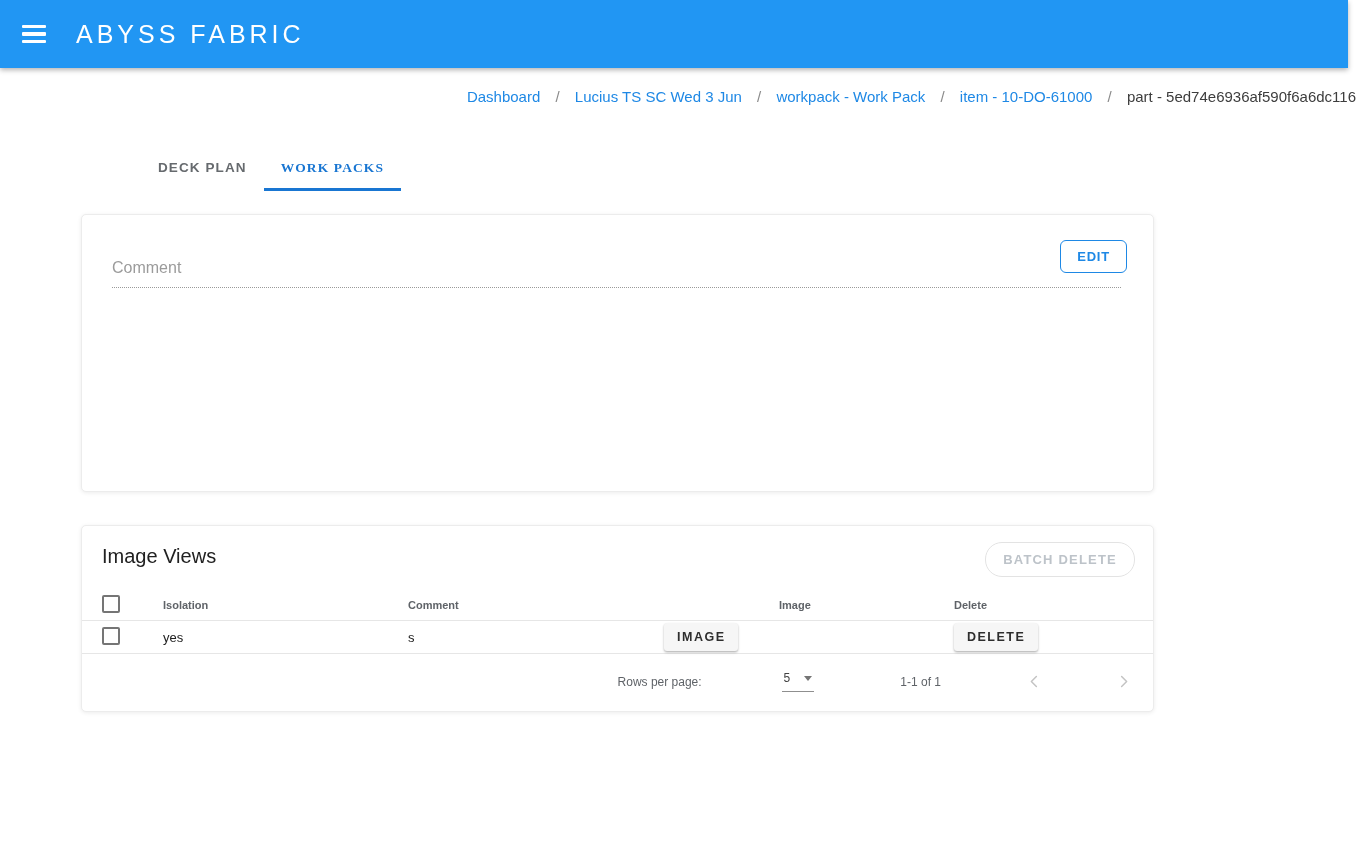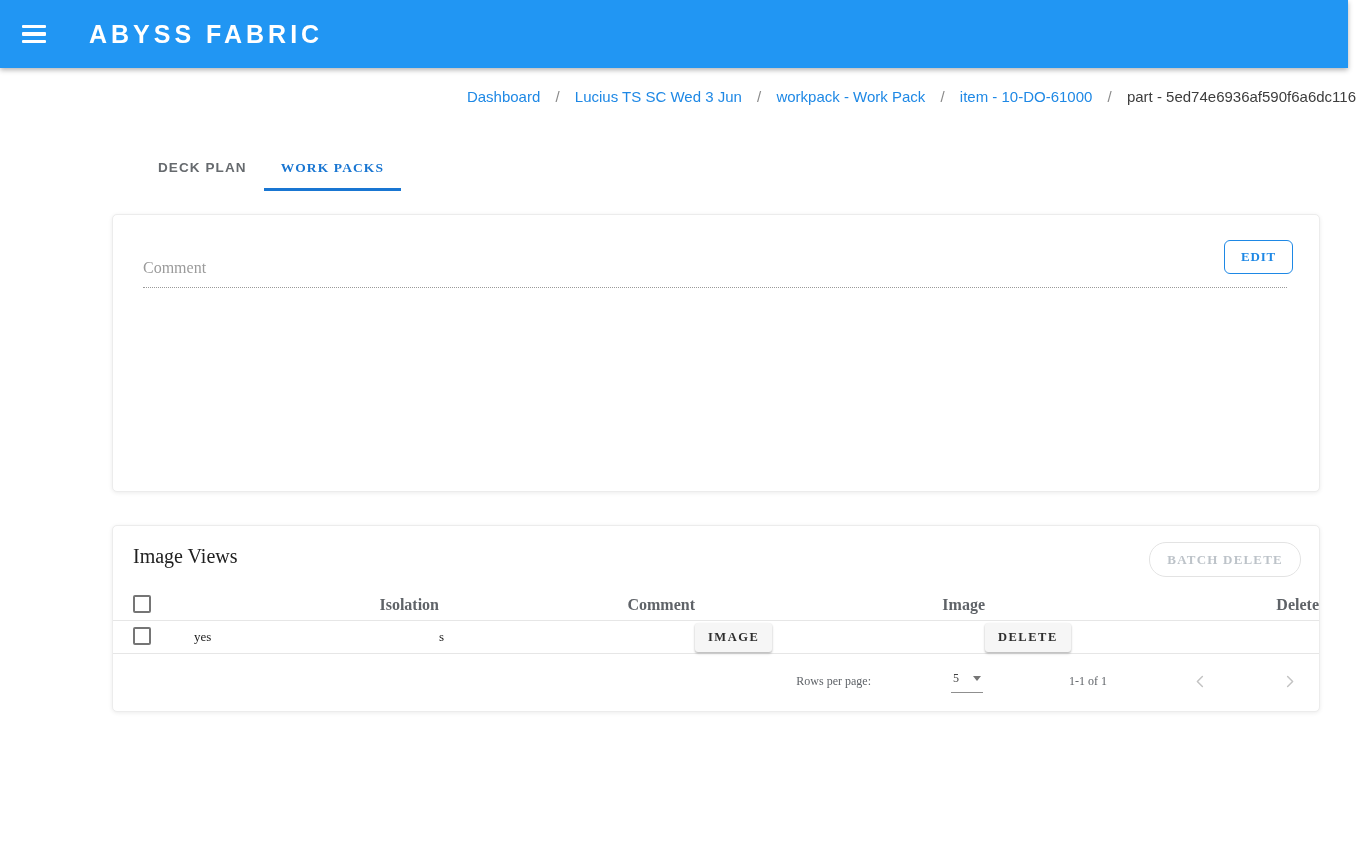--- a/index.html
+++ b/index.html
@@ -20,22 +20,22 @@
     box-shadow: 0 2px 5px rgba(0,0,0,0.30);
     position: relative; z-index: 10;
   }
   .menu-btn {
     width: 44px; height: 44px; margin-left: 12px;
     display: flex; flex-direction: column; justify-content: center; align-items: center;
     gap: 4px; background: none; border: none; cursor: pointer; padding: 0;
   }
   .menu-btn .bar { width: 24px; height: 3.2px; background: #fff; border-radius: 1px; }
   .logo {
-    margin-left: 33px; color: #ffffff;
-    font-size: 25px; font-weight: 700; letter-spacing: 4px;
+    margin-left: 20px; color: #ffffff;
+    font-size: 25px; font-weight: 400; letter-spacing: 4px;
     user-select: none;
   }
 
   
   .breadcrumb {
     padding: 20px 0 0 28px;
     font-size: 15px; color: #757575;
     white-space: nowrap;
     text-align: right;
   }
@@ -47,24 +47,23 @@
   .tabs { display: flex; margin: 42px 0 0 141px; }
   .tab {
     height: 44px; display: flex; align-items: center; justify-content: center;
     padding: 0 17px; font-size: 13.5px; font-weight: 600; letter-spacing: 1.1px;
     color: #666a6e; border-bottom: 3px solid transparent; cursor: pointer;
   }
   .tab.active { color: #1976d2; border-bottom-color: #1976d2; font-family: Liberation Serif, serif; }
 
   
   .card {
-    margin-left: 112px; width: 1208px; background: #fff;
+    margin-left: 81px; width: 1073px; background: #fff;
     border: 1px solid #ececec; border-radius: 5px;
     box-shadow: 0 1px 4px rgba(0,0,0,0.08);
-    font-family: Liberation Serif, serif;
   }
   .card-detail { margin-top: 23px; height: 278px; position: relative; }
 
   .edit-btn {
     position: absolute; top: 25px; right: 26px;
     background: #fff; border: 1px solid #1e88e5; border-radius: 6px;
     color: #1e88e5; font-size: 13px; font-weight: 700; letter-spacing: 0.8px;
     padding: 8px 16px; cursor: pointer; font-family: inherit;
   }
 
@@ -85,21 +84,21 @@
   }
 
   .tbl { margin-top: 63px; }
   .tbl-row {
     display: grid;
     grid-template-columns: 81px 245px 256px 115px 175px 1fr;
     align-items: center;
   }
   .tbl-head { height: 32px; border-bottom: 1px solid #e6e6e6; }
   .tbl-data { height: 33px; border-bottom: 1px solid #e6e6e6; }
-  .th { font-size: 16px; font-weight: 700; color: #5f6368; text-align: right; }
+  .th { font-size: 11px; font-weight: 700; color: #5f6368; }
   .td { font-size: 13px; color: #212121; }
   .checkbox {
     width: 18px; height: 18px; border: 2px solid #757575; border-radius: 2px;
     margin-left: 20px; background: #fff; cursor: pointer; padding: 0;
   }
   .row-btn {
     background: #f6f6f6; border: none; border-radius: 3px;
     padding: 7px 13px; font-size: 12.5px; font-weight: 600; letter-spacing: 1.5px;
     color: #2e2e2e; font-family: inherit; cursor: pointer;
     box-shadow: 0 1px 2px rgba(0,0,0,0.22), 0 2px 3px rgba(0,0,0,0.10);

